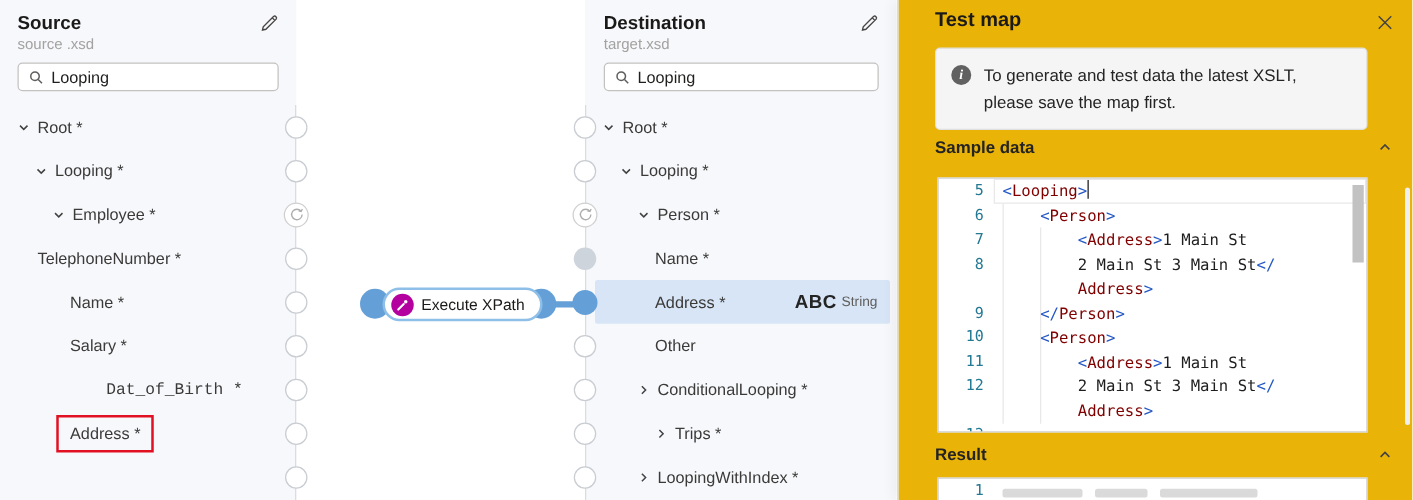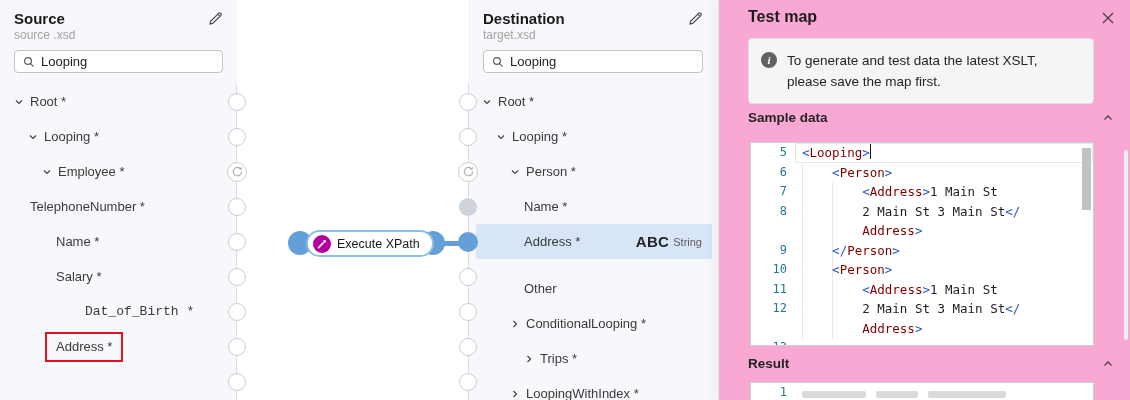--- a/index.html
+++ b/index.html
@@ -38,21 +38,21 @@
   .rc-loop{width:20px;height:20px;background:#fff;border:1px solid #cfcfcf}
   .rc-gray{width:18px;height:18px;background:#cdd4dc}
   .rc-blue{width:20px;height:20px;background:var(--accent)}
   .conn-line{position:absolute;left:430px;top:241px;width:40px;height:5px;background:var(--accent);z-index:1}
   .handle{position:absolute;width:24px;height:24px;border-radius:50%;background:var(--accent);z-index:2;cursor:pointer}
   .fn-node{position:absolute;left:306px;top:230px;height:27px;display:flex;align-items:center;gap:6px;
            padding:0 12px 0 5px;background:#fff;border:2px solid #8ebfe8;border-radius:15px;z-index:3;cursor:pointer}
   .fn-icon{width:18px;height:18px;border-radius:50%;background:var(--magenta);display:flex;align-items:center;justify-content:center}
   .fn-label{font-size:12.5px;color:#1b1a19;white-space:nowrap}
   
-  .testmap{position:absolute;left:718px;top:0;width:412px;height:400px;background:#f9a8d4;
+  .testmap{position:absolute;left:718px;top:0;width:412px;height:400px;background:#eab308;
            border-left:1px solid #e3e3e3;box-shadow:-4px 0 10px rgba(0,0,0,.05)}
   .tm-title{position:absolute;left:29px;top:8px;font-size:16px;font-weight:600;color:#1b1a19}
   .tm-close{position:absolute;right:12px;top:8px;width:20px;height:20px}
   .banner{position:absolute;left:29px;top:38px;width:346px;min-height:58px;background:#f5f5f5;
           border:1px solid #e0e0e0;border-radius:4px;display:flex;gap:10px;padding:11px 12px}
   .info-ic{width:16px;height:16px;border-radius:50%;background:#616161;color:#fff;flex:none;
            display:flex;align-items:center;justify-content:center;
            font-family:"Liberation Serif",serif;font-size:11px;font-style:italic;font-weight:700;margin-top:2px}
   .banner-text{font-size:13.5px;color:#242424;line-height:21px}
   .sect{position:absolute;left:29px;right:16px;display:flex;justify-content:space-between;align-items:center}
@@ -187,21 +187,21 @@
         <div class="trow" style="padding-left: 56px;">
           <span class="nlabel">Name *</span>
         </div>
         <div class="trow selected" style="margin-left: 8px; padding-left: 48px;">
           <span class="nlabel">Address *</span>
           <span class="badge">
             <span class="abc">ABC</span>
             <span class="btype">String</span>
           </span>
         </div>
-        <div class="trow" style="padding-left: 56px; margin-top: 12px;">
+        <div class="trow" style="padding-left: 56px;">
           <span class="nlabel">Other</span>
         </div>
         <div class="trow" style="padding-left: 42px;">
           <span class="chev">
             <svg width="10" height="10" viewBox="0 0 10 10">
               <path d="M3.5 2 L6.5 5 L3.5 8" fill="none" stroke="#424242" stroke-width="1.2"></path>
             </svg>
           </span>
           <span class="nlabel">ConditionalLooping *</span>
         </div>

